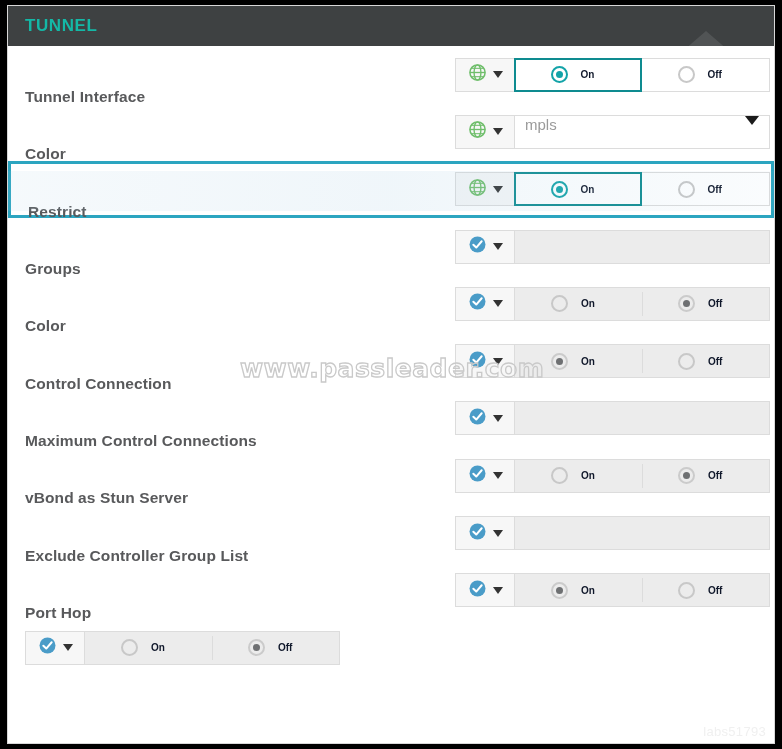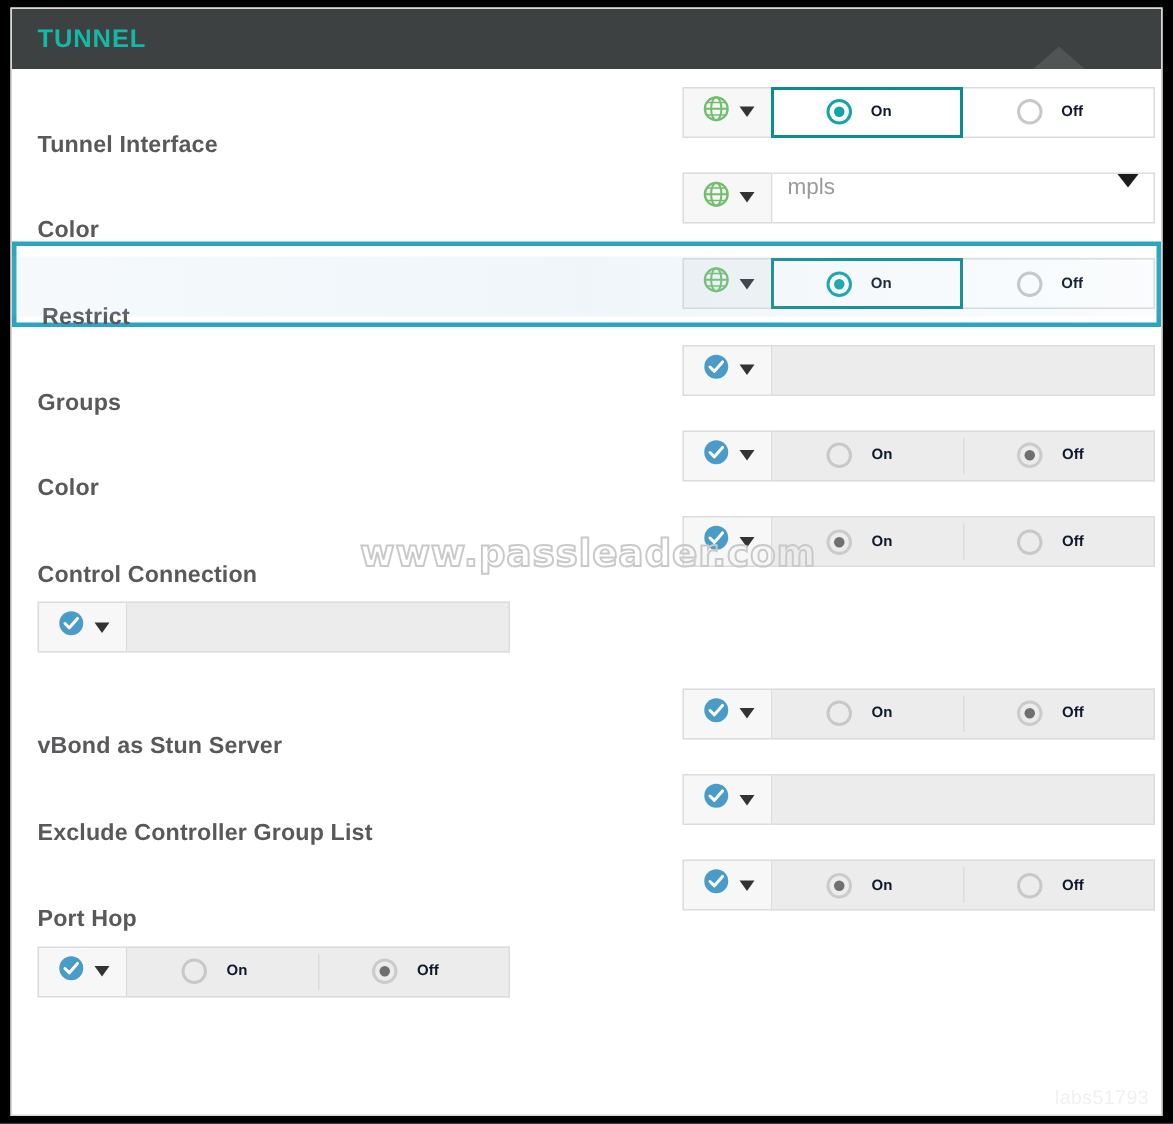--- a/index.html
+++ b/index.html
@@ -360,20 +360,21 @@
               <span class="opt-label">On</span>
             </div>
             <div class="seg-item">
               <span class="radio"></span>
               <span class="opt-label">Off</span>
             </div>
           </div>
         </div>
       </div>
       <div class="row">
+        <div class="label">Maximum Control Connections</div>
         <div class="control">
           <div class="scope">
             <span><svg width="19" height="19" viewBox="0 0 20 20">
                 <circle cx="10" cy="10" r="8.4" fill="#4a9cc8"></circle>
                 <path d="M5.6 10.2 L8.7 13.2 L14.4 6.6" fill="none" stroke="#ffffff" stroke-width="2.1" stroke-linecap="round" stroke-linejoin="round"></path>
               </svg></span>
             <span class="caret"></span>
           </div>
           <div class="field">
             <span class="val"></span>

